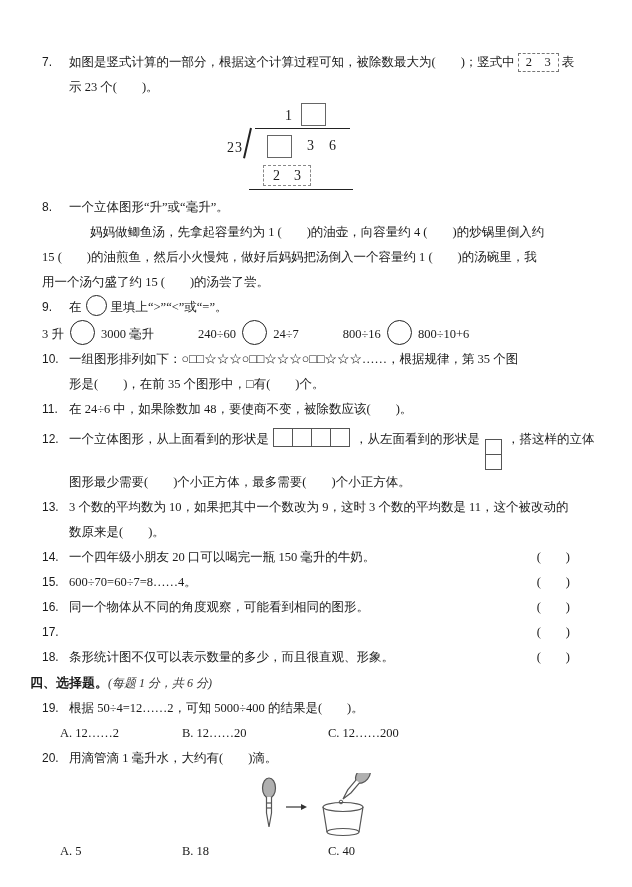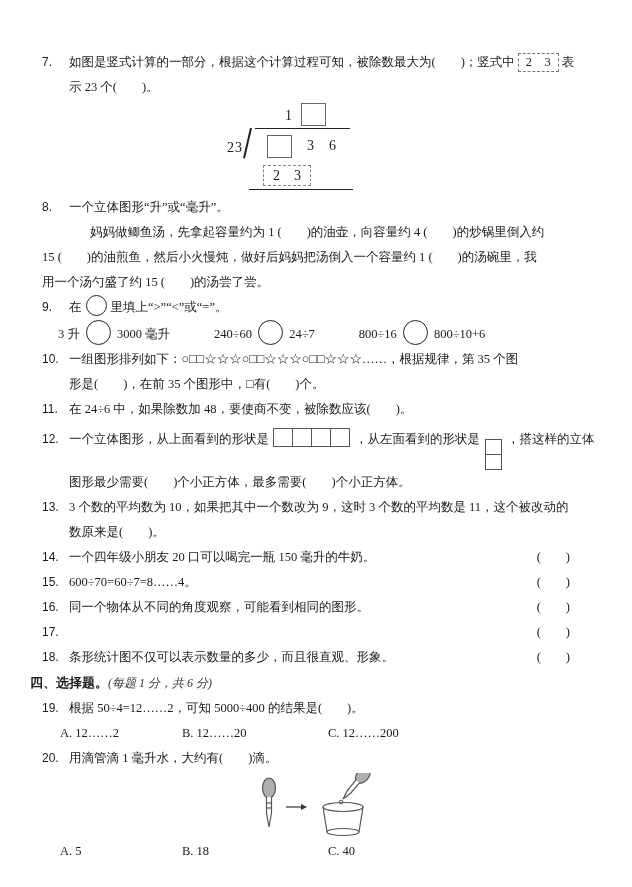--- a/index.html
+++ b/index.html
@@ -27,21 +27,21 @@
   .ld-main{display:flex;align-items:center;}
   .ld-divisor{padding-top:7px;letter-spacing:1px;}
   .ld-bracket{border-top:1.5px solid #222;margin-left:12px;padding:4px 14px 2px 12px;position:relative;display:flex;gap:15px;align-items:center;min-height:26px;}
   .ld-bracket::before{content:"";position:absolute;top:-1px;left:-5px;width:1.5px;height:31px;background:#222;transform:rotate(13deg);transform-origin:top center;}
   .ld-sub{margin-left:36px;margin-top:4px;line-height:19px;}
   .ld-dash{display:inline-block;border:1.5px dashed #888;padding:0 9px;}
   .ld-line{border-top:1.3px solid #222;width:104px;margin-left:22px;margin-top:3px;}
   
   .big-circle{display:inline-block;width:23px;height:23px;border:1.3px solid #222;border-radius:50%;vertical-align:-7px;margin:0 6px;background:#fff;}
   .small-circle{display:inline-block;width:19px;height:19px;border:1.2px solid #222;border-radius:50%;vertical-align:-5px;margin:0 4px;background:#fff;}
-  .cmp-row{display:flex;gap:44px;margin-left:28px;align-items:center;}
+  .cmp-row{display:flex;gap:44px;margin-left:12px;align-items:center;}
   
   .row4{display:inline-flex;vertical-align:-4px;margin:0 5px;}
   .row4 i{width:18px;height:17px;border:1px solid #555;margin-left:-1px;background:#fff;}
   .col2{display:inline-flex;flex-direction:column;vertical-align:-12px;margin:0 5px;}
   .col2 i{width:15px;height:14px;border:1px solid #555;margin-top:-1px;background:#fff;}
   .tall-line{line-height:34px;}
   
   .jrow .qbody{display:flex;}
   .jblank{margin-left:auto;margin-right:42px;flex-shrink:0;}
   

